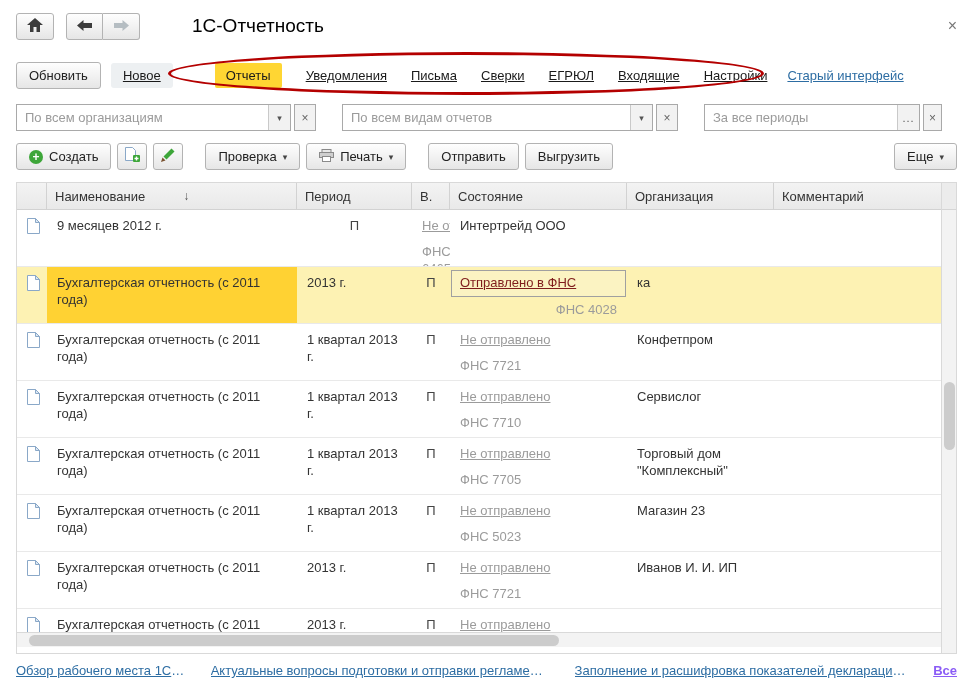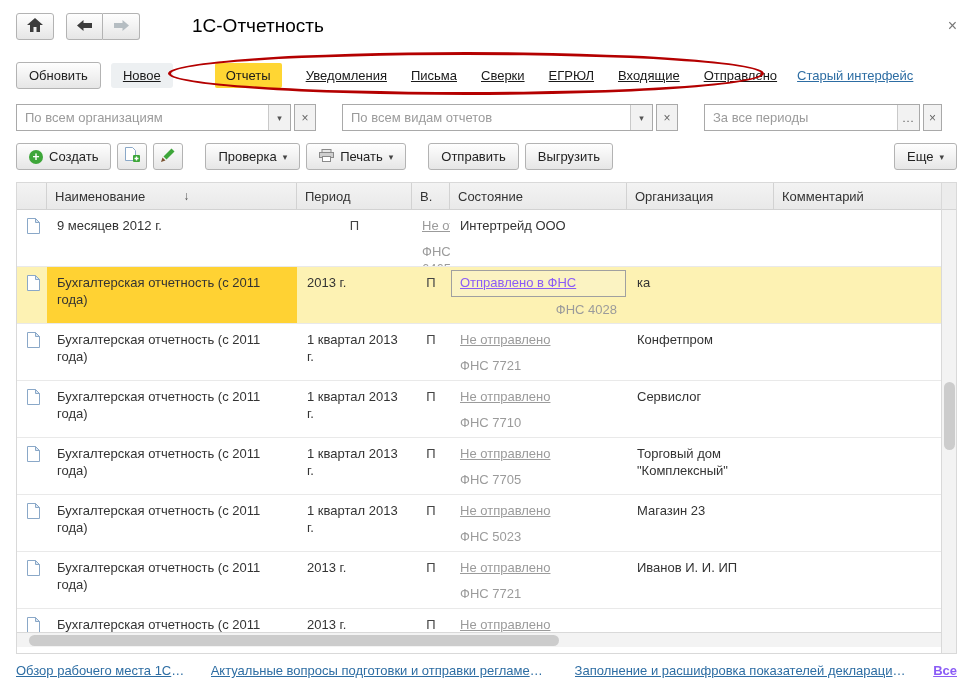--- a/index.html
+++ b/index.html
@@ -62,21 +62,21 @@
   .hcell { display:flex; align-items:center; padding:0 8px; color:#333; border-right:1px solid #d2d2d2; overflow:hidden; white-space:nowrap; }
   .hcell:last-child { border-right:none; }
   .sort { margin-left:38px; color:#555; font-size:12px; }
   .hcell-v { justify-content:flex-start; }
   .tbody { height:422px; overflow:hidden; }
   .trow { height:57px; border-bottom:1px solid #e9e9e9; cursor:default; }
   .cell { padding:8px 10px 0 10px; line-height:1.3; overflow:hidden; }
   .cell-icon { padding:8px 0 0 10px; }
   .cell-v { text-align:center; padding-left:0; padding-right:0; color:#444; }
   .status-link { text-decoration:underline; color:#9b9b9b; cursor:pointer; white-space:nowrap; }
-  .status-link.sent { color:#8b5cf6;text-align:right; }
+  .status-link.sent { color:#7f1d1d;text-align:right; }
   .status-code { margin-top:9px; color:#9b9b9b; }
   .trow.selected { background:#fdf2b3; }
   .trow.selected .cell-name { background:#ffd233; }
   .trow.selected .status-line1 { border:1px solid #a0a0a0; background:#fbf3c2;
                                  margin:-5px -9px 0 -9px; padding:4px 8px; }
   .trow.selected .status-code { margin-top:5px;text-align:right; }
   
   .vscroll { width:15px; border-left:1px solid #d9d9d9; background:#f3f3f3; display:flex; flex-direction:column; }
   .vcorner { height:27px; background:#ececec; border-bottom:1px solid #d5d5d5; }
   .vtrack { flex:1; position:relative; }
@@ -122,21 +122,21 @@
 <div class="toolbar">
   <button class="btn">Обновить</button>
   <a class="new-link">Новое</a>
   <div class="tabs">
     <span class="tab active">Отчеты</span>
     <span class="tab">Уведомления</span>
     <span class="tab">Письма</span>
     <span class="tab">Сверки</span>
     <span class="tab">ЕГРЮЛ</span>
     <span class="tab">Входящие</span>
-    <span class="tab">Отправлено</span>
+    <span class="tab">Настройки</span>
   </div>
   <a class="old-int">Старый интерфейс</a>
   <div class="red-oval"></div>
 </div>
 
 <div class="filters">
   <div class="combo f1">
     <div class="field">
       <input value="" placeholder="По всем организациям" style="">
       <span class="dd">▾</span>

